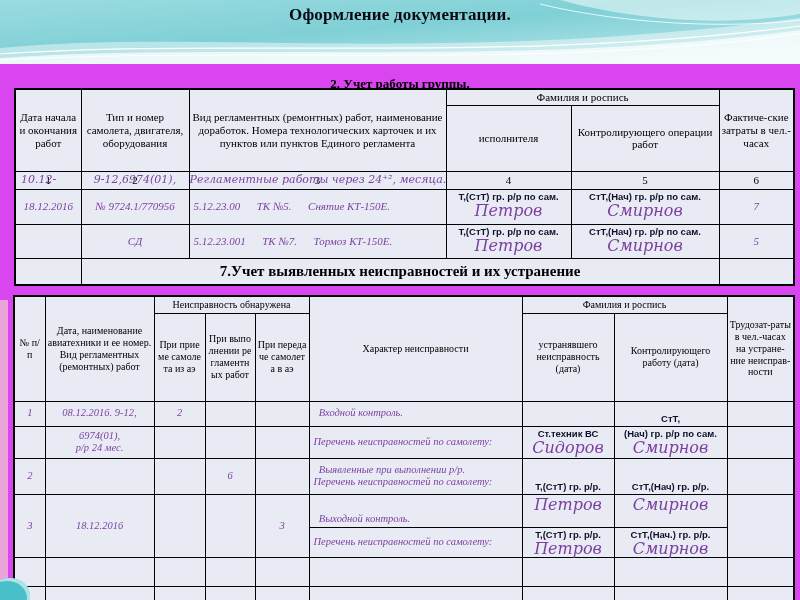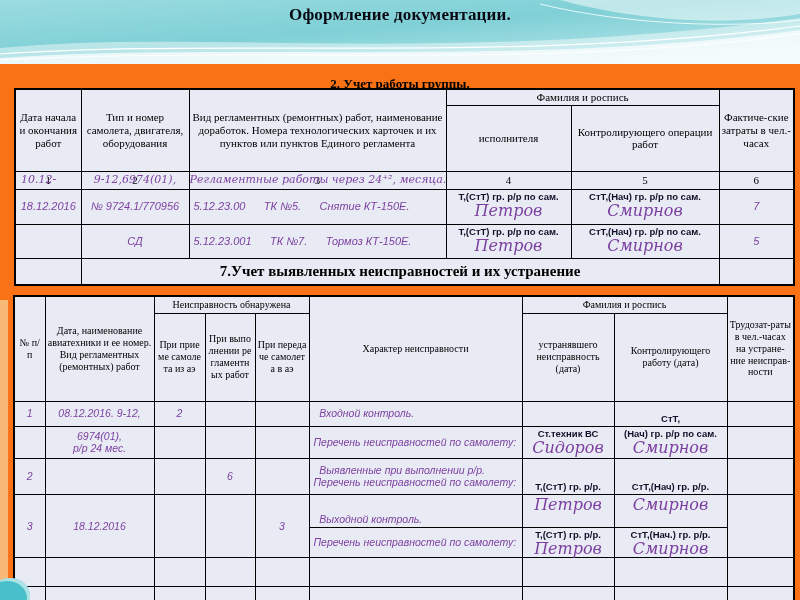--- a/index.html
+++ b/index.html
@@ -1,18 +1,18 @@
 <!DOCTYPE html>
 <html><head>
 <meta charset="utf-8">
 <style>
   html,body{margin:0;padding:0;}
   body{width:800px;height:600px;overflow:hidden;background:#fff;
        font-family:"Liberation Serif",serif;}
-  .page{position:relative;width:800px;height:600px;overflow:hidden;background:#f97316;}
+  .page{position:relative;width:800px;height:600px;overflow:hidden;background:#d946ef;}
 
   
   .banner{position:absolute;left:0;top:0;width:800px;height:64px;}
   .banner svg{position:absolute;left:0;top:0;width:800px;height:64px;}
   .title1{position:absolute;top:5px;left:0;width:100%;text-align:center;
           font-weight:bold;font-size:17px;color:#090914;letter-spacing:.2px;}
   .title2{position:absolute;top:29px;left:0;width:100%;text-align:center;
           font-weight:bold;font-size:17px;color:#090914;letter-spacing:.2px;}
   .sec2{position:absolute;top:76px;left:0;width:100%;text-align:center;
         font-weight:bold;font-size:13px;color:#000;}
@@ -21,21 +21,21 @@
   table{border-collapse:collapse;table-layout:fixed;background:#e9ebf4;
         border:2px solid #000;}
   td{border:1px solid #000;padding:0 1px;vertical-align:middle;text-align:center;
      font-size:11px;color:#000;line-height:1.18;overflow:visible;}
   .t1{position:absolute;left:14px;top:88px;width:779px;}
   .t2{position:absolute;left:13px;top:295px;width:780px;}
   .t2 td{font-size:10px;}
   .hdr{padding:1px 2px;}
   .brk{word-break:break-all;}
 
-  .hw{color:#7b3fa0;font-style:italic;font-family:Liberation Sans, sans-serif;
+  .hw{color:#7b3fa0;font-style:italic;font-family:Liberation Serif, serif;
       font-size:11px;white-space:pre-wrap;margin-left:32px;}
   .t2 .hw{font-size:10.5px;}
   .hwl{text-align:left;padding-left:4px;}
   .lbl{font-family:"Liberation Sans",sans-serif;font-weight:bold;
        font-size:9.5px;color:#10102a;line-height:1.2;white-space:pre-wrap;}
   .sig{color:#7b3fa0;font-style:italic;font-family:"DejaVu Serif",serif;
        font-size:16px;line-height:1.1;}
   .vb{vertical-align:bottom;padding-bottom:1px;}
   .vt{vertical-align:top;padding-top:1px;}
 

